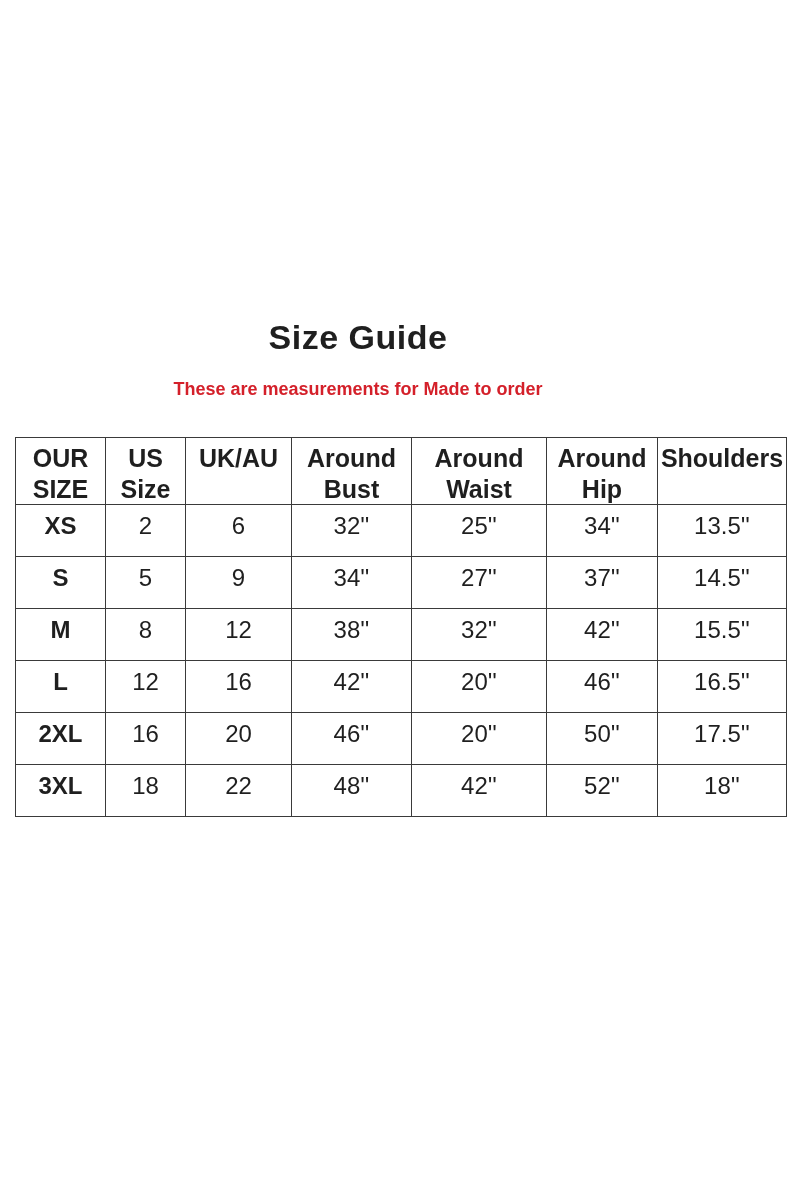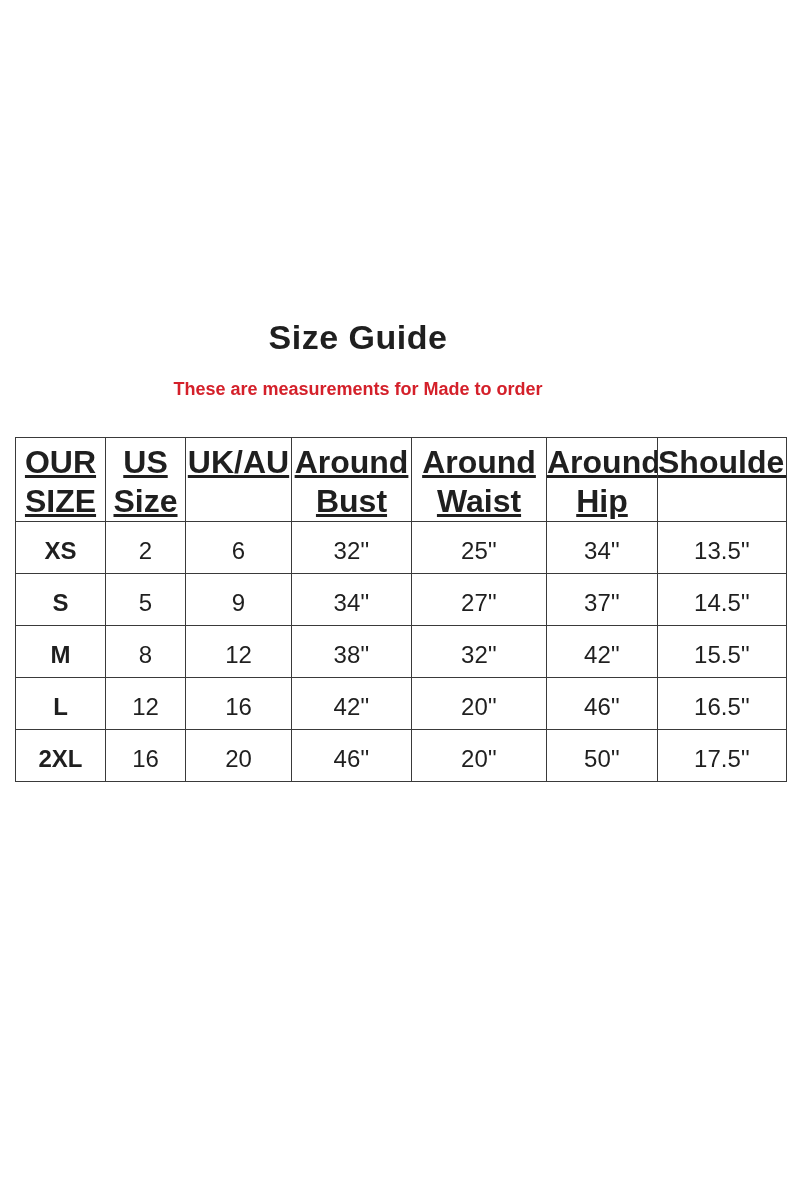--- a/index.html
+++ b/index.html
@@ -46,29 +46,28 @@
   .size-table th,
   .size-table td{
     border:1px solid var(--border);
     text-align:center;
     vertical-align:top;
     overflow:hidden;
   }
   .size-table th{
     height:63px;
     padding-top:5px;
-    font-size:32px;
+    font-size:25px;
     font-weight:bold;
     line-height:1.22;
     white-space:pre-line;
-    text-decoration:underline;
   }
   .size-table td{
     height:52px;
-    padding-top:16px;
+    padding-top:8px;
     font-size:24px;
     font-weight:normal;
     line-height:1.1;
   }
   .size-table td.size-label{
     font-weight:bold;
   }
 </style>
 </head>
 <body>
@@ -144,16 +143,25 @@
         </tr>
         <tr>
           <td class="size-label">2XL</td>
           <td class="measurement">16</td>
           <td class="measurement">20</td>
           <td class="measurement">46''</td>
           <td class="measurement">20''</td>
           <td class="measurement">50''</td>
           <td class="measurement">17.5''</td>
         </tr>
+        <tr>
+          <td class="size-label">3XL</td>
+          <td class="measurement">18</td>
+          <td class="measurement">22</td>
+          <td class="measurement">48''</td>
+          <td class="measurement">42''</td>
+          <td class="measurement">52''</td>
+          <td class="measurement">18''</td>
+        </tr>
       </tbody>
   </table>
 
 </div>
 
 </body></html>

